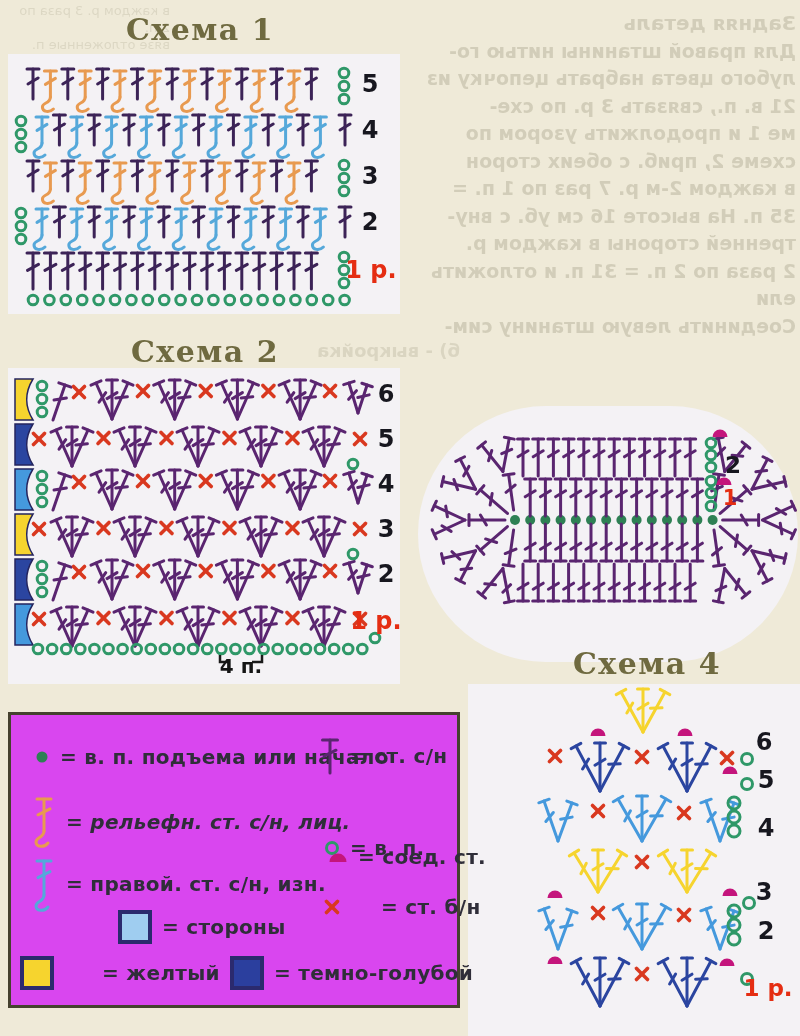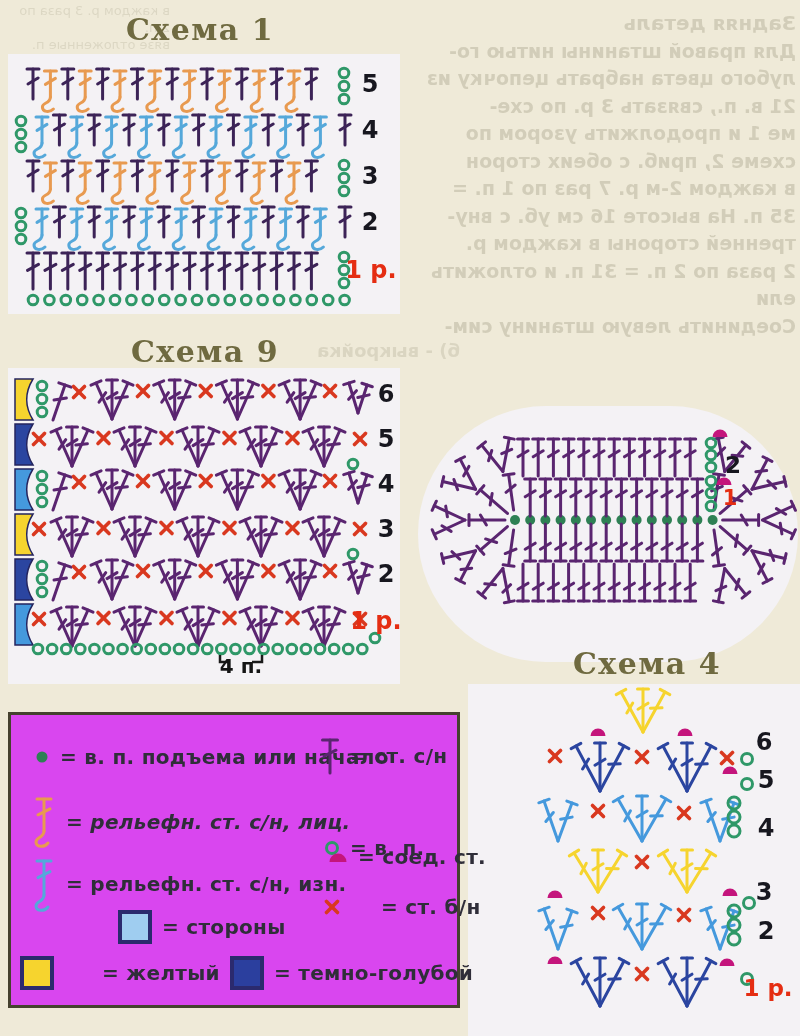--- a/index.html
+++ b/index.html
@@ -381,21 +381,21 @@
         <circle cx="320.2" cy="246" r="4.8" fill="none" stroke="#2f9868" stroke-width="3"></circle>
         <circle cx="336.59999999999997" cy="246" r="4.8" fill="none" stroke="#2f9868" stroke-width="3"></circle>
         <text x="362" y="38" fill="#17171f" font-size="24" font-weight="bold" font-family="DejaVu Sans, sans-serif" text-anchor="middle">5</text>
         <text x="362" y="84" fill="#17171f" font-size="24" font-weight="bold" font-family="DejaVu Sans, sans-serif" text-anchor="middle">4</text>
         <text x="362" y="130" fill="#17171f" font-size="24" font-weight="bold" font-family="DejaVu Sans, sans-serif" text-anchor="middle">3</text>
         <text x="362" y="176" fill="#17171f" font-size="24" font-weight="bold" font-family="DejaVu Sans, sans-serif" text-anchor="middle">2</text>
         <text x="363" y="224" fill="#e52d12" font-size="24" font-weight="bold" font-family="DejaVu Sans, sans-serif" text-anchor="middle">1 р.</text>
       </svg>
     </div>
 
-  <h2 class="title" style="left:35px;top:334px;width:340px">Схема 9</h2>
+  <h2 class="title" style="left:35px;top:334px;width:340px">Схема 2</h2>
   <div class="panel" id="s2panel" style="left:8px;top:368px;width:392px;height:316px">
       <svg width="392" height="316" viewBox="0 0 392 316">
         <path d="M 7,11 L 25,11 Q 12.399999999999999,31.5 25,52 L 7,52 Z" fill="#f6d42e" stroke="#24245e" stroke-width="1.5"></path>
         <circle cx="34" cy="18" r="4.8" fill="none" stroke="#2f9868" stroke-width="3"></circle>
         <circle cx="34" cy="31" r="4.8" fill="none" stroke="#2f9868" stroke-width="3"></circle>
         <circle cx="34" cy="44" r="4.8" fill="none" stroke="#2f9868" stroke-width="3"></circle>
         <line x1="45" y1="52" x2="57" y2="17" stroke="#5a2570" stroke-width="3" stroke-linecap="round"></line>
         <line x1="50.851351351351354" y1="14.891891891891891" x2="63.148648648648646" y2="19.10810810810811" stroke="#5a2570" stroke-width="3" stroke-linecap="round"></line>
         <line x1="46.024324324324326" y1="32.054054054054056" x2="58.37567567567568" y2="29.945945945945944" stroke="#5a2570" stroke-width="3" stroke-linecap="round"></line>
         <line x1="65.5" y1="18.5" x2="76.5" y2="29.5" stroke="#d9381f" stroke-width="3.6" stroke-linecap="round"></line>
@@ -1211,21 +1211,21 @@
         </svg>
         <span class="legend-label">= рельефн. ст. с/н, лиц.</span>
       </div>
       <div class="legend-item" style="left: 20px; top: 140px;">
         <svg width="26" height="58" viewBox="0 0 26 58">
           <line x1="13" y1="40" x2="13" y2="6" stroke="#55a8da" stroke-width="3" stroke-linecap="round"></line>
           <line x1="6" y1="6" x2="20" y2="6" stroke="#55a8da" stroke-width="3" stroke-linecap="round"></line>
           <line x1="7" y1="22.6" x2="19" y2="16.6" stroke="#55a8da" stroke-width="3" stroke-linecap="round"></line>
           <path d="M 13,40 C 13,47 5,46 5,51 C 5,56 13,57 17,52" fill="none" stroke="#55a8da" stroke-width="3" stroke-linecap="round"></path>
         </svg>
-        <span class="legend-label">= рельефн. ст. с/н, изн.</span>
+        <span class="legend-label">= правой. ст. с/н, изн.</span>
       </div>
       <div class="legend-item" style="left: 106px; top: 194px;">
         <svg width="36" height="36" viewBox="0 0 36 36">
           <rect x="3" y="3" width="30" height="30" fill="#9fcdf0" stroke="#2b2a6e" stroke-width="4"></rect>
         </svg>
         <span class="legend-label">= стороны</span>
       </div>
       <div class="legend-item" style="left: 8px; top: 240px; gap: 47px;">
         <svg width="36" height="36" viewBox="0 0 36 36">
           <rect x="3" y="3" width="30" height="30" fill="#f6d42e" stroke="#2b2a6e" stroke-width="4"></rect>

